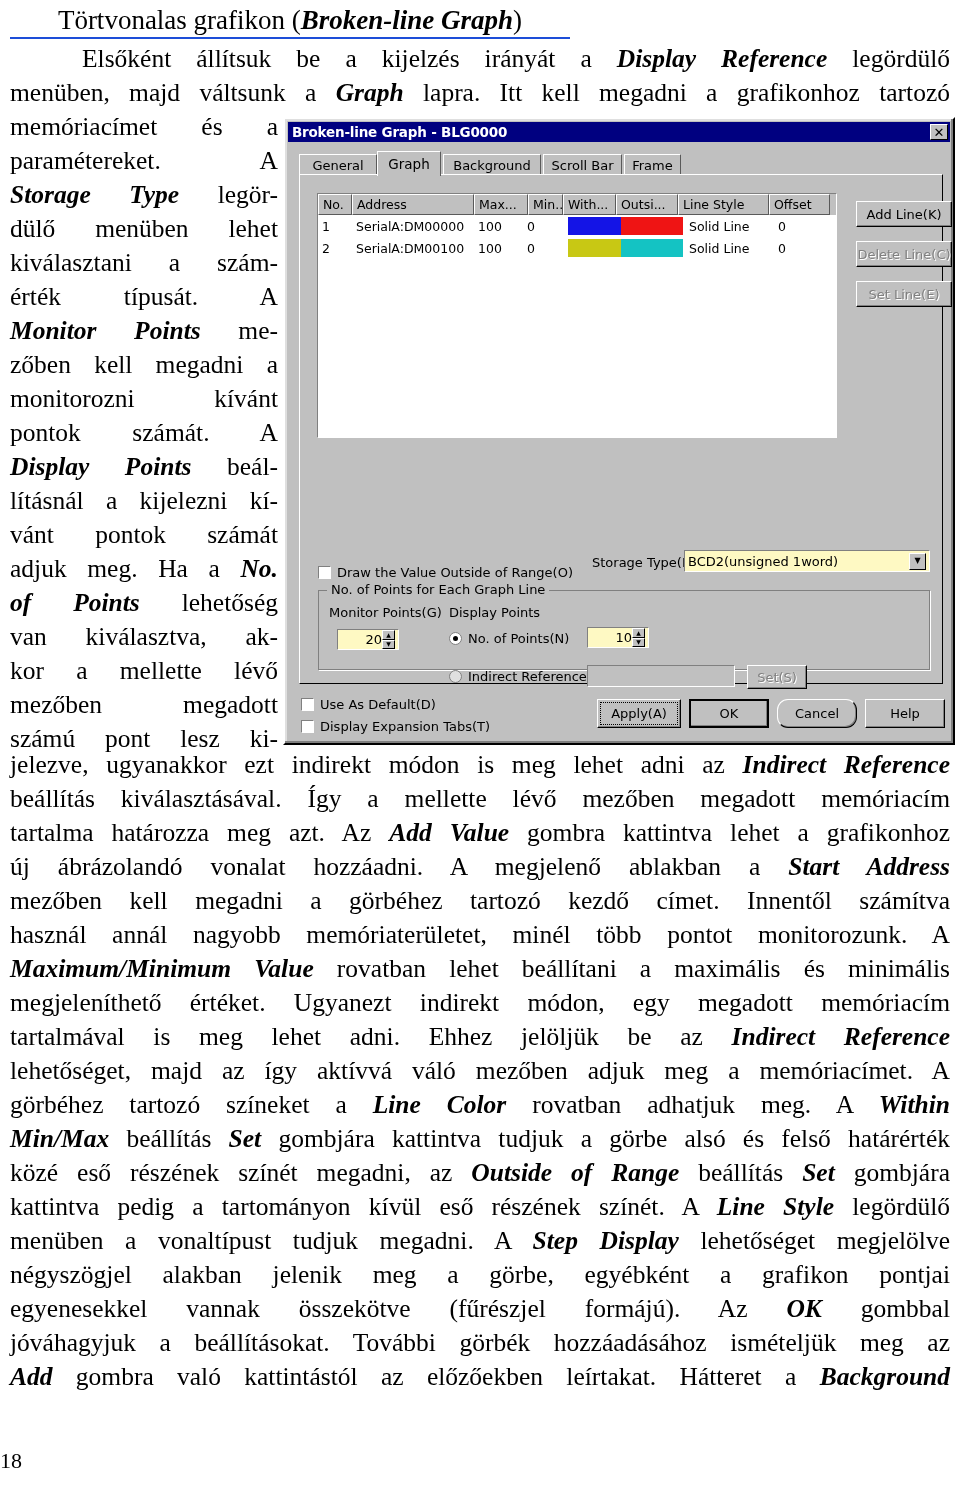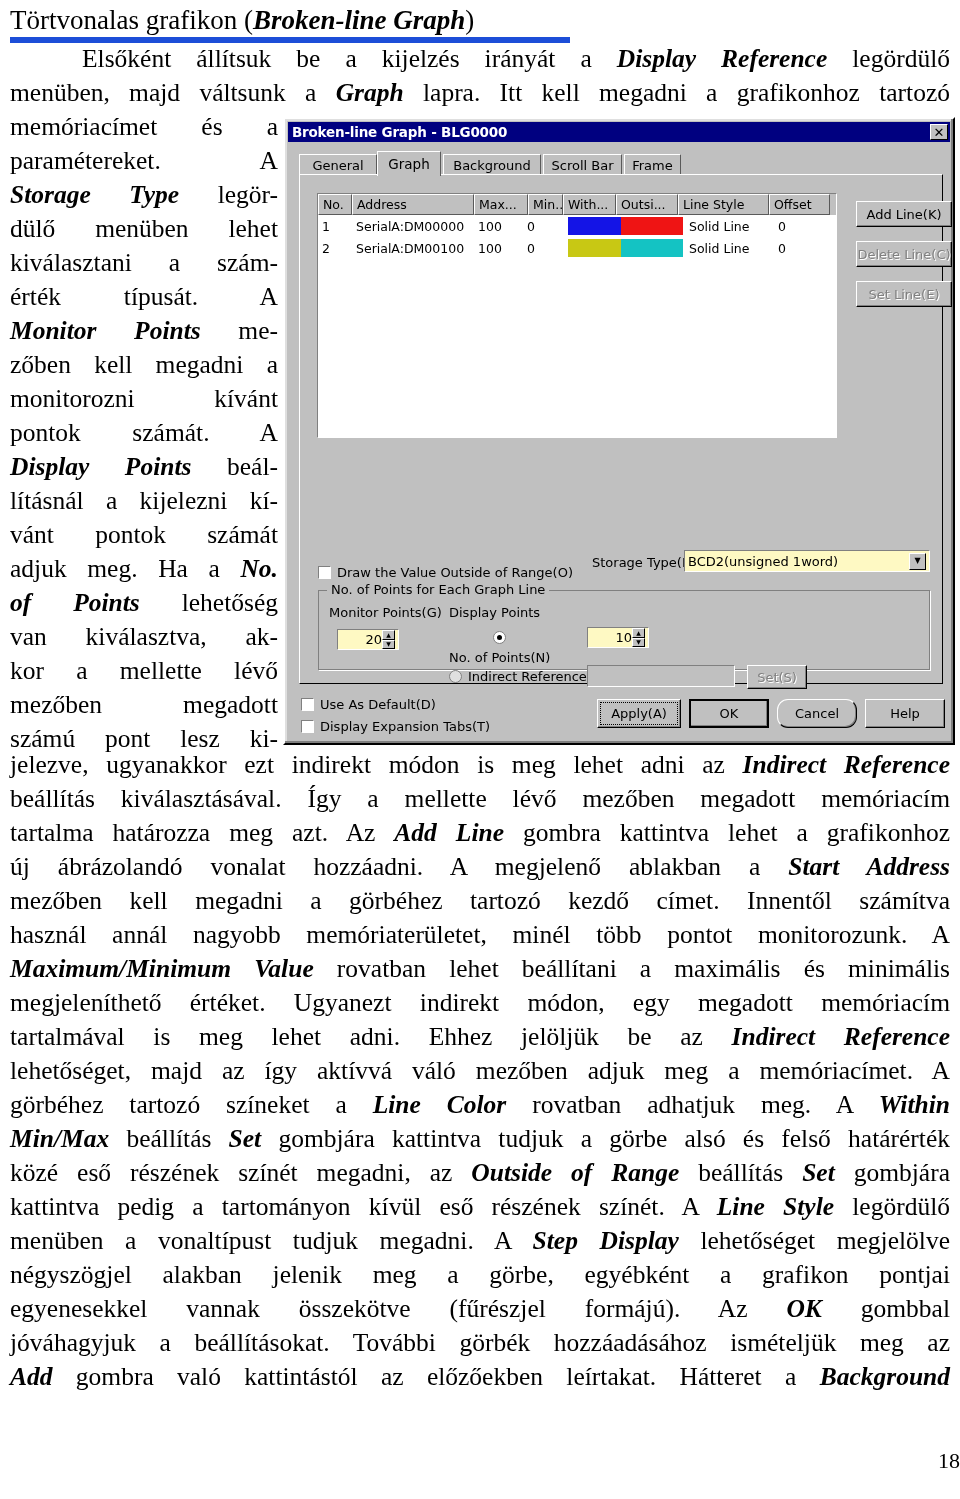--- a/index.html
+++ b/index.html
@@ -8,22 +8,22 @@
     font-family:"Liberation Serif", serif;
     color:#000;
     position:relative;overflow:hidden;
   }
   .page{position:relative;width:960px;height:1499px;padding:0;box-sizing:border-box;}
 
   
   .heading{
     position:absolute;left:10px;top:4px;width:560px;
     font-size:27px;line-height:32px;
-    border-bottom:6px solid #1d4ed8;
-    padding-bottom:1px;white-space:nowrap;
+    border-bottom:2px solid #1d4ed8;
+    padding-bottom:1px;white-space:nowrap;text-align:center;
   }
   .heading i{font-style:italic;font-weight:bold;}
 
   
   .bodytext{
     font-size:25.5px;line-height:34px;
     text-align:justify;
     hyphens:manual;
   }
   .bodytext b{font-weight:bold;font-style:italic;}
@@ -49,21 +49,21 @@
   
   .para-bottom{
     position:absolute;left:10px;top:748px;width:940px;
   }
   .para-bottom .ln{
     text-align:justify;text-align-last:justify;white-space:nowrap;
     line-height:34px;
   }
 
   .pagenum{
-    position:absolute;left:0;top:1448px;width:960px;text-align:right;
+    position:absolute;left:0;top:1448px;width:960px;text-align:left;
     font-size:22px;
   }
 
   
   .dialog{
     position:absolute;left:283px;top:117px;width:672px;height:628px;
     background:#c0c0c0;
     border-top:2px solid #ffffff;border-left:2px solid #ffffff;
     border-right:2px solid #000000;border-bottom:2px solid #000000;
     box-shadow:inset -2px -2px 0 #808080, inset 2px 2px 0 #dfdfdf;
@@ -240,21 +240,21 @@
     <div class="just"><b>of Points</b> <span>lehetőség</span></div>
     <div class="just"><span>van kiválasztva, ak-</span></div>
     <div class="just"><span>kor a mellette lévő</span></div>
     <div class="just"><span>mezőben</span> <span>megadott</span></div>
     <div class="just"><span>számú pont lesz ki-</span></div>
   </div>
 
   <div class="para-bottom bodytext">
     <div class="ln"><span>jelezve, ugyanakkor ezt indirekt módon is meg lehet adni az </span><b>Indirect Reference</b></div>
     <div class="ln"><span>beállítás kiválasztásával. Így a mellette lévő mezőben megadott memóriacím</span></div>
-    <div class="ln"><span>tartalma határozza meg azt. Az </span><b>Add Line</b><span> gombra kattintva lehet a grafikonhoz</span></div>
+    <div class="ln"><span>tartalma határozza meg azt. Az </span><b>Add Value</b><span> gombra kattintva lehet a grafikonhoz</span></div>
     <div class="ln"><span>új ábrázolandó vonalat hozzáadni. A megjelenő ablakban a </span><b>Start Address</b></div>
     <div class="ln"><span>mezőben kell megadni a görbéhez tartozó kezdő címet. Innentől számítva</span></div>
     <div class="ln"><span>használ annál nagyobb memóriaterületet, minél több pontot monitorozunk. A</span></div>
     <div class="ln"><b>Maximum/Minimum Value</b><span> rovatban lehet beállítani a maximális és minimális</span></div>
     <div class="ln"><span>megjeleníthető értéket. Ugyanezt indirekt módon, egy megadott memóriacím</span></div>
     <div class="ln"><span>tartalmával is meg lehet adni. Ehhez jelöljük be az </span><b>Indirect Reference</b></div>
     <div class="ln"><span>lehetőséget, majd az így aktívvá váló mezőben adjuk meg a memóriacímet. A</span></div>
     <div class="ln"><span>görbéhez tartozó színeket a </span><b>Line Color</b><span> rovatban adhatjuk meg. A </span><b>Within</b></div>
     <div class="ln"><b>Min/Max</b><span> beállítás </span><b>Set</b><span> gombjára kattintva tudjuk a görbe alsó és felső határérték</span></div>
     <div class="ln"><span>közé eső részének színét megadni, az </span><b>Outside of Range</b><span> beállítás </span><b>Set</b><span> gombjára</span></div>
@@ -367,21 +367,21 @@
         <div class="field" style="position:absolute;left:18px;top:38px;width:62px;height:21px;justify-content:flex-end;">
           <span>20</span>
           <span class="spin">
               <div>▲</div>
               <div>▼</div>
             </span>
         </div>
 
         <span class="lbl" style="position:absolute;left:130px;top:14px;">Display Points</span>
 
-        <div class="row" style="position:absolute;left:130px;top:40px;flex-direction:column;">
+        <div class="row" style="position:absolute;left:130px;top:40px;">
           <span class="rb">
               <span class="dot"></span>
             </span>
           <span class="lbl">No. of Points(N)</span>
         </div>
         <div class="field" style="position:absolute;left:268px;top:36px;width:62px;height:21px;justify-content:flex-end;">
           <span>10</span>
           <span class="spin">
               <div>▲</div>
               <div>▼</div>

